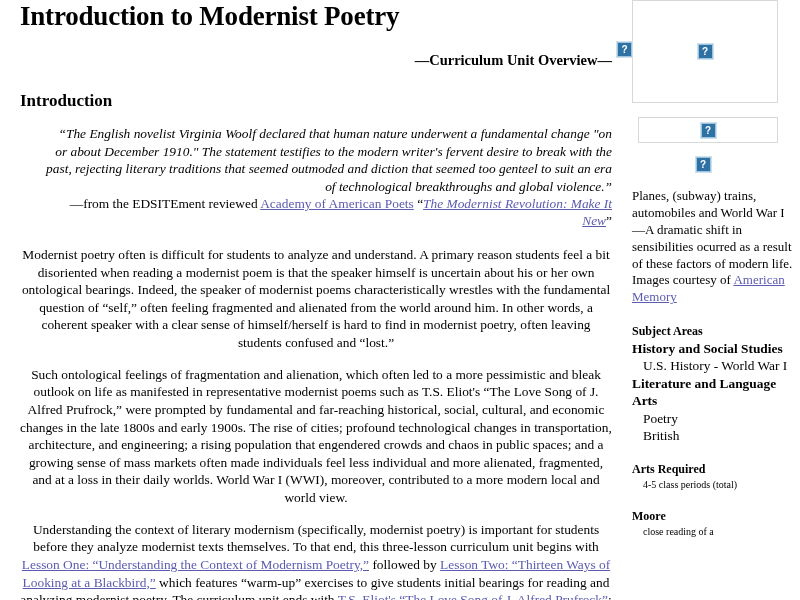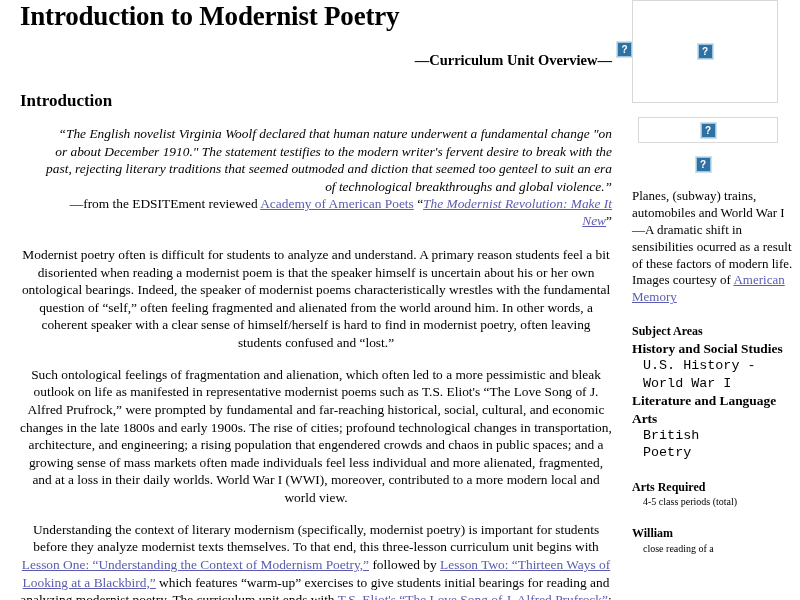--- a/index.html
+++ b/index.html
@@ -127,21 +127,20 @@
   .side-sub {
     font-weight: bold;
     font-size: 13.4px;
     line-height: 1.30;
   }
   .side-item {
     font-weight: normal;
     font-size: 13.4px;
     line-height: 1.30;
     padding-left: 11px;
-    font-family: Liberation Mono, monospace;
   }
   .side-text {
     font-weight: normal;
     font-size: 10px;
     line-height: 1.30;
     padding-left: 11px;
   }
 </style>
 </head>
 <body>
@@ -187,31 +186,31 @@
 
     <div class="caption">
       <span>Planes, (subway) trains, automobiles and World War I—A dramatic shift in sensibilities ocurred as a result of these factors of modern life. Images courtesy of </span><a class="lnk" href="#">American Memory</a>
     </div>
 
     <div class="side-block">
       <div class="side-head">Subject Areas</div>
       <div class="side-sub">History and Social Studies</div>
       <div class="side-item">U.S. History - World War I</div>
       <div class="side-sub">Literature and Language Arts</div>
+      <div class="side-item">Poetry</div>
       <div class="side-item">British</div>
-      <div class="side-item">Poetry</div>
     </div>
 
     <div class="side-block">
       <div class="side-head">Arts Required</div>
       <div class="side-text">4-5 class periods (total)</div>
     </div>
 
     <div class="side-block">
-      <div class="side-head">William</div>
+      <div class="side-head">Moore</div>
       <div class="side-text">close reading of a</div>
     </div>
 
   </div>
 
   <span class="broken-img edge-icon">?</span>
 
 </div>
 
 </body></html>

